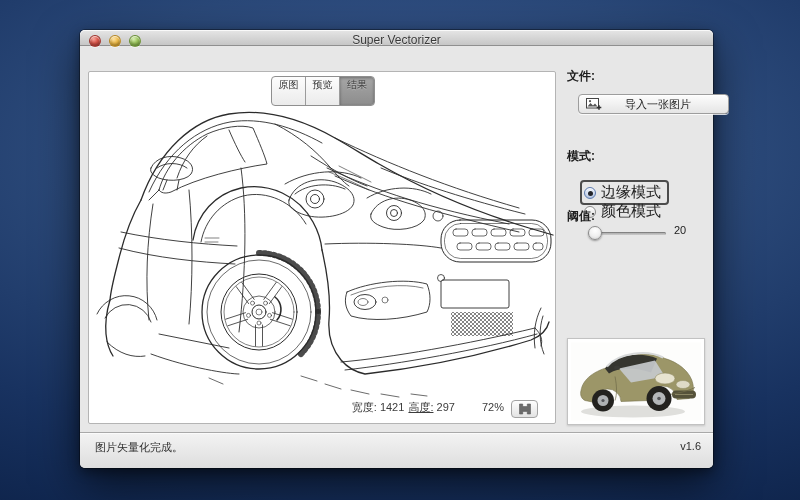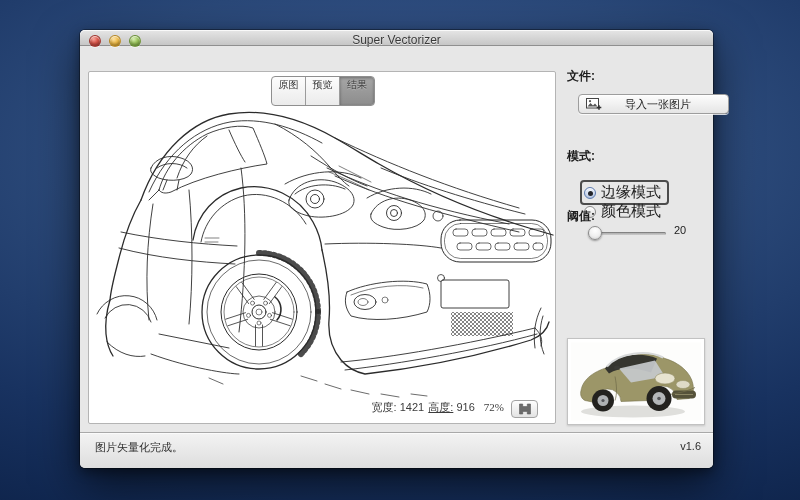--- a/index.html
+++ b/index.html
@@ -43,21 +43,21 @@
     background:linear-gradient(#fdfdfd,#ebebeb); box-shadow:0 1px 0 rgba(255,255,255,.5);
   }
   .tab { width:34px; text-align:center; font-size:10px; line-height:16px; color:#333; border-right:1px solid #9b9b9b; }
   .tab:last-child { border-right:none; }
   .tab.selected {
     background:linear-gradient(#a6a6a6,#8d8d8d); color:#3d3d3d;
     box-shadow:inset 0 1px 3px rgba(0,0,0,.35); text-shadow:0 1px 0 rgba(255,255,255,.3);
   }
 
   .dim-status { position:absolute; right:51px; bottom:8px; font-size:11px; color:#3c3c3c; white-space:nowrap; }
-  .dim-status .zoomv { margin-left:6px;font-family:Liberation Serif, serif; }
+  .dim-status .zoomv { margin-left:24px; }
   .fit-btn {
     position:absolute; right:17px; bottom:5px; width:27px; height:18px;
     border:1px solid #a2a2a2; border-radius:4px;
     background:linear-gradient(#fefefe,#e3e3e3);
     box-shadow:0 1px 0 rgba(255,255,255,.8);
     display:flex; align-items:center; justify-content:center;
   }
 
   .sec-label { position:absolute; left:487px; font-size:12px; font-weight:bold; color:#1d1d1d; }
   .btn {
@@ -245,21 +245,21 @@
           <pattern id="xhatch" width="4" height="4" patternUnits="userSpaceOnUse">
             <path d="M0,4 L4,0 M-1,1 L1,-1 M3,5 L5,3 M0,0 L4,4" stroke="#333" stroke-width="0.6"></path>
           </pattern>
         </defs>
       </svg>
 
       <div class="dim-status">
         <span>宽度:</span>
         <span>1421</span>
         <span style="margin-left:1px;text-decoration:underline;">高度:</span>
-        <span>916</span>
+        <span>297</span>
         <span class="zoomv">72%</span>
       </div>
       <div class="fit-btn">
         <svg width="14" height="12" viewBox="0 0 14 12">
           <path d="M1.5,1 h3.2 v2.6 h4.6 V1 h3.2 v10 h-3.2 V8.4 H4.7 V11 H1.5 Z" fill="#6b6b6b" stroke="#5a5a5a" stroke-width="0.6"></path>
         </svg>
       </div>
     </div>
 
     <div class="sec-label" style="top:16px;">文件:</div>

